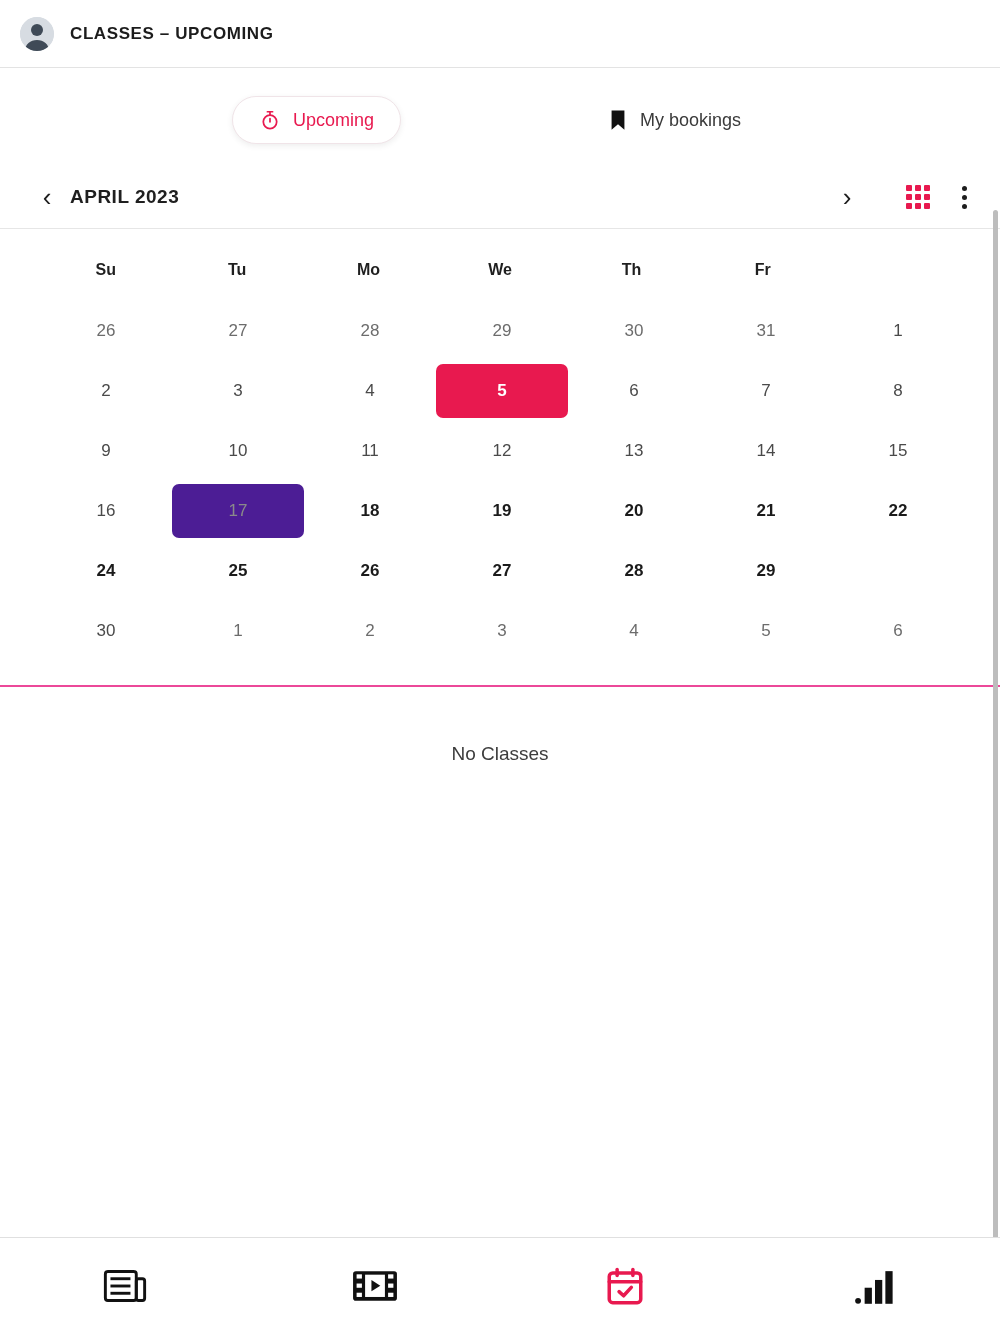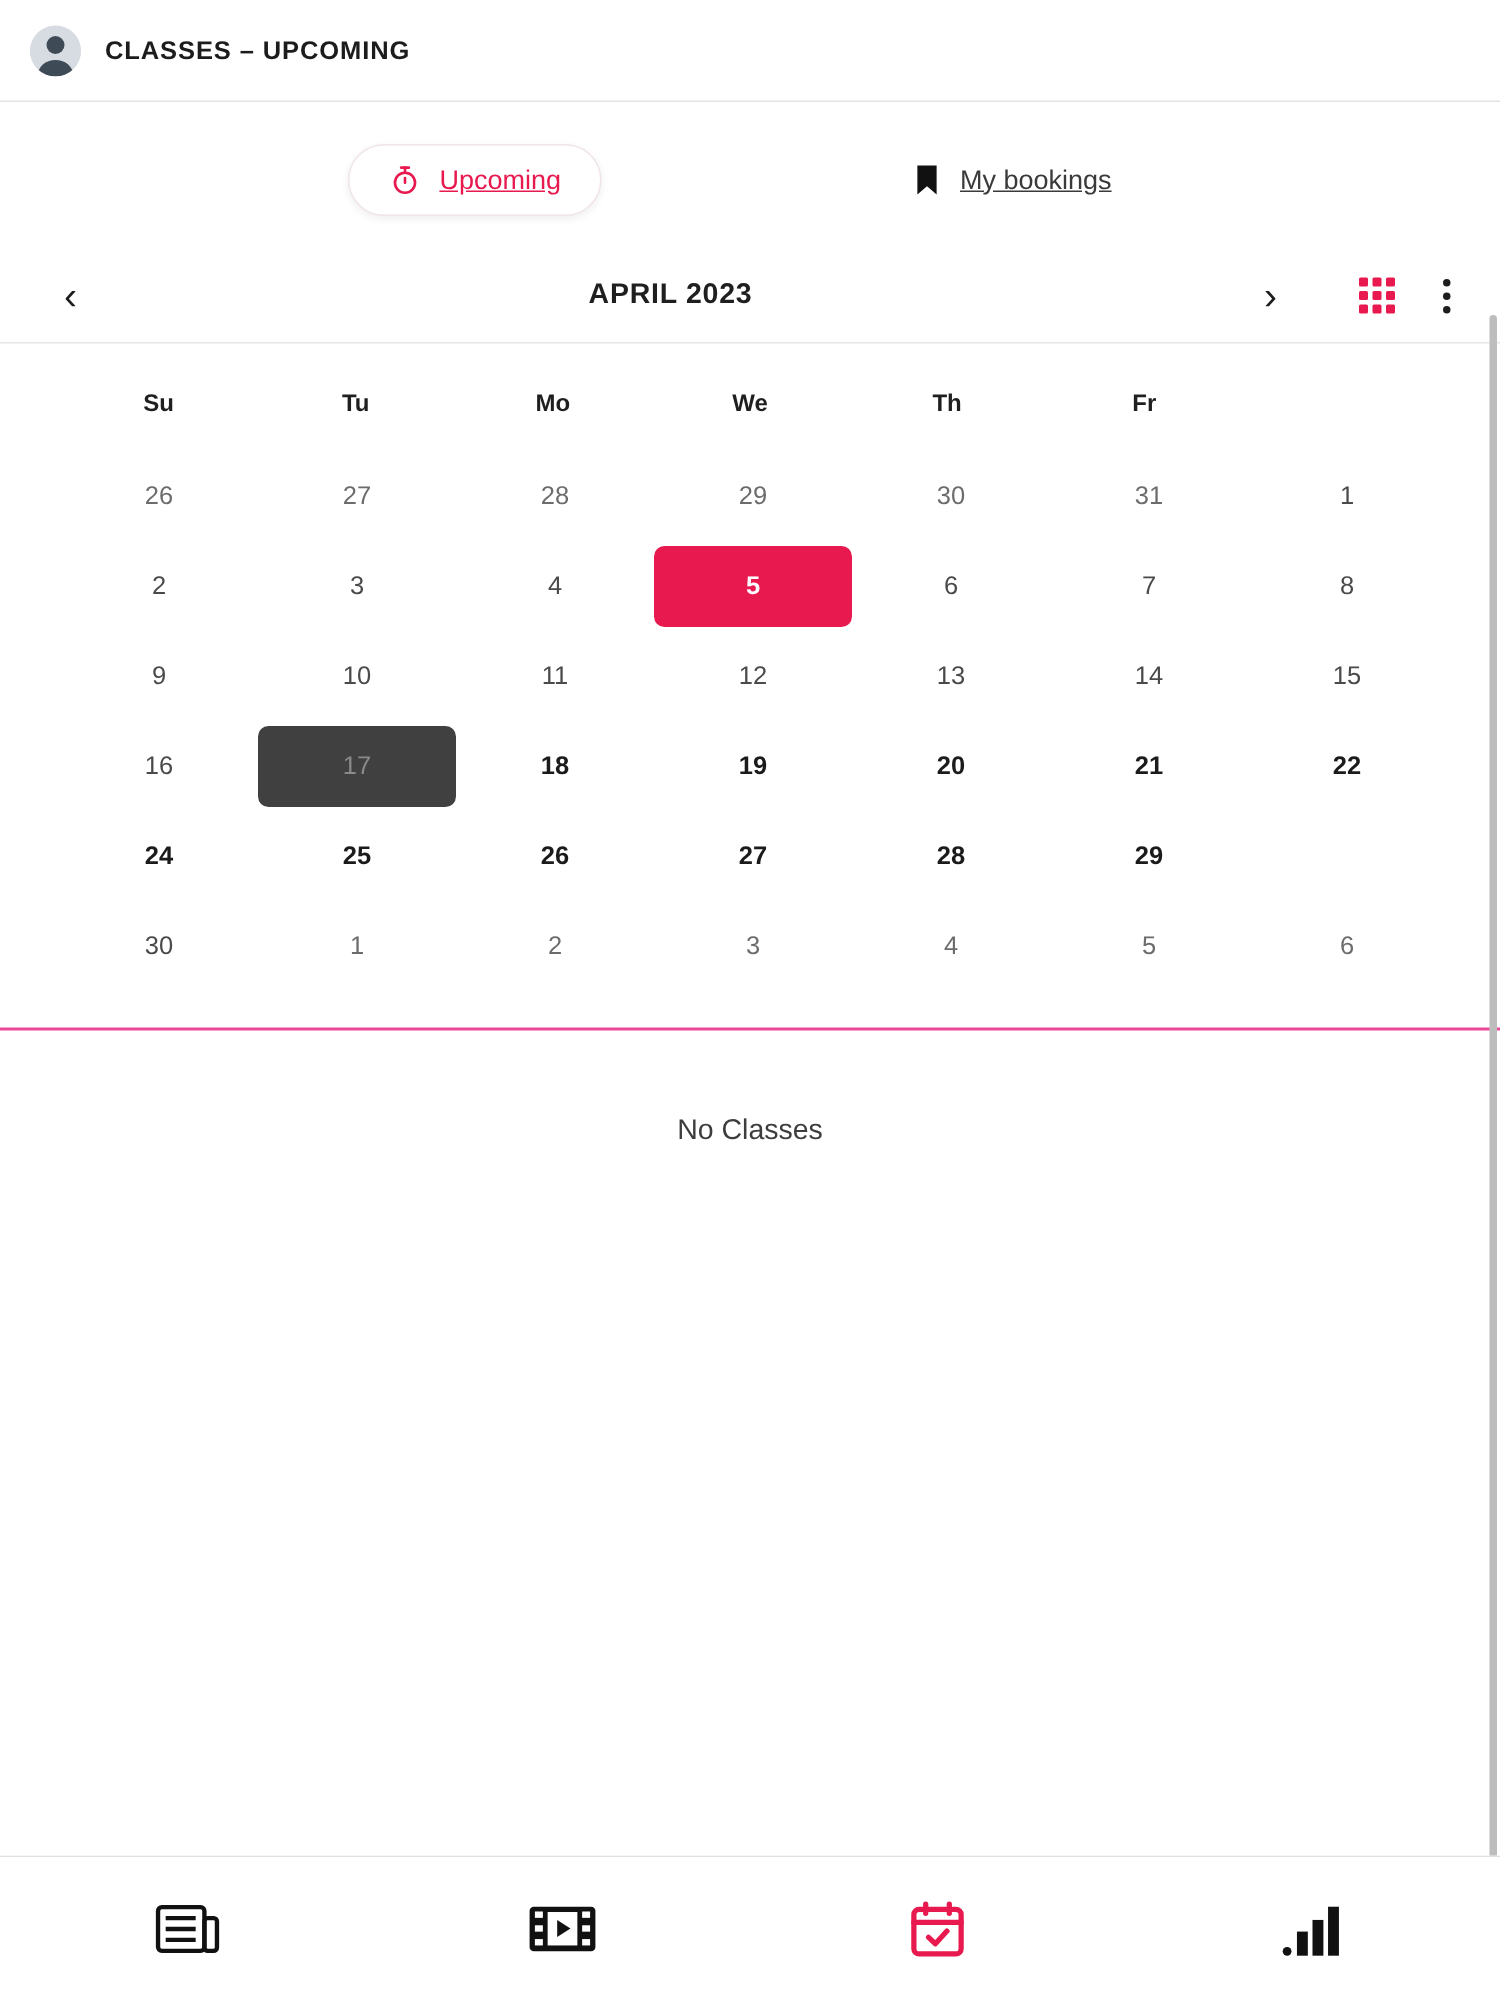--- a/index.html
+++ b/index.html
@@ -77,21 +77,20 @@
     align-items: center;
     gap: 12px;
     padding: 12px 26px;
     border-radius: 26px;
     font-size: 18px;
     color: #3a3a3a;
     background: transparent;
     border: 1px solid transparent;
     cursor: pointer;
     box-sizing: border-box;
-    text-decoration: underline;
   }
   .tab.active {
     color: #e8194f;
     background: #ffffff;
     border: 1px solid #f0e4e8;
     box-shadow: 0 2px 6px rgba(0,0,0,0.07);
   }
   .tab .tab-ico { display: flex; align-items: center; }
 
   
@@ -109,21 +108,21 @@
     align-items: center;
     justify-content: center;
     cursor: pointer;
     color: #1d1d1d;
     font-size: 26px;
     line-height: 1;
     flex: 0 0 auto;
   }
   .month-label {
     flex: 1 1 auto;
-    text-align: center;
+    text-align: left;
     font-size: 19px;
     font-weight: bold;
     letter-spacing: 0.5px;
     color: #1f1f1f;
   }
   .nav-right {
     display: flex;
     align-items: center;
     gap: 22px;
     margin-left: 36px;
@@ -198,21 +197,21 @@
     box-sizing: border-box;
   }
   .cell.muted { color: #6c6c6c; }
   .cell.bold .pill { font-weight: bold; color: #1b1b1b; }
   .cell.selected .pill {
     background: #e8194f;
     color: #ffffff;
     font-weight: bold;
   }
   .cell.today .pill {
-    background: #404040;
+    background: #4c1d95;
     color: #8a8a8a;
   }
 
   
   .empty-state {
     text-align: center;
     font-size: 19px;
     color: #3d3d3d;
     padding-top: 56px;
   }

